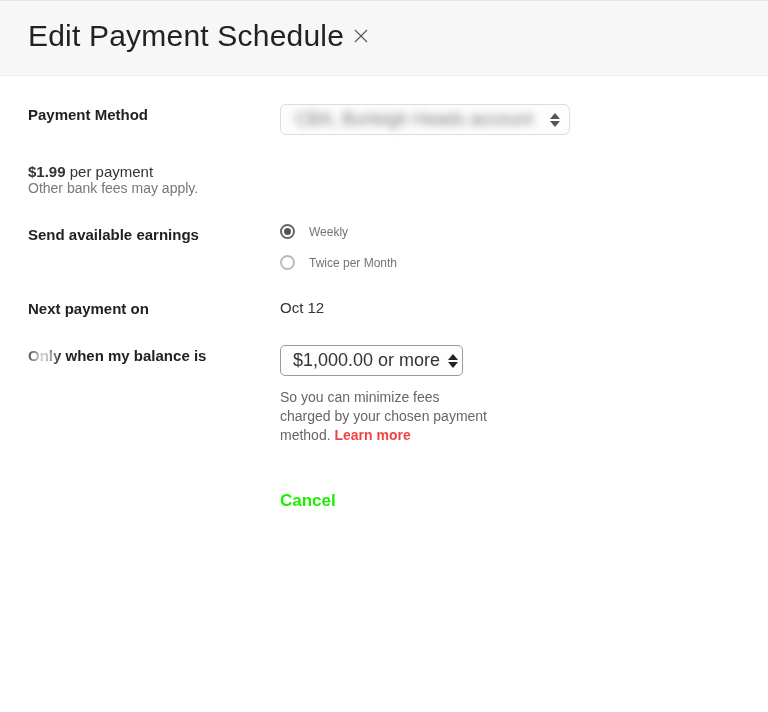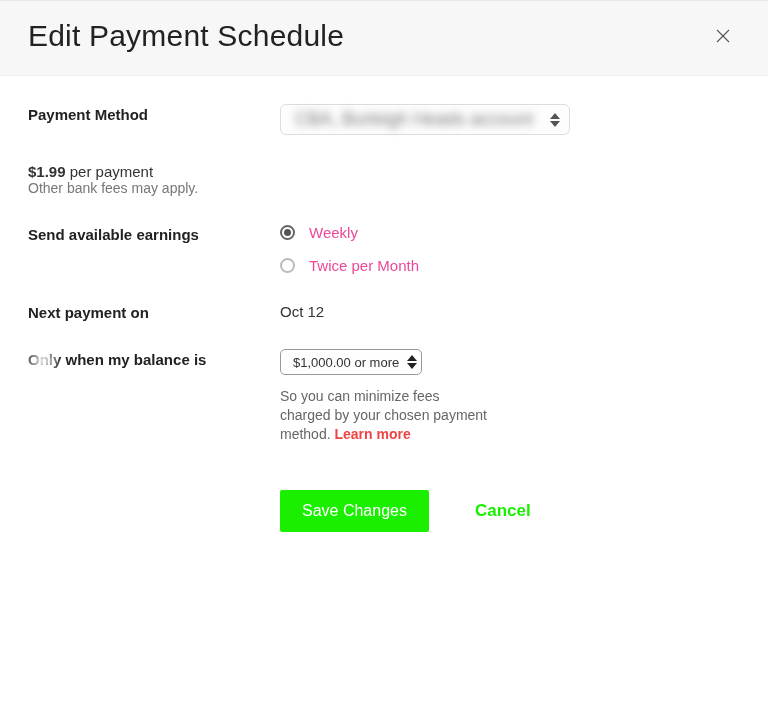--- a/index.html
+++ b/index.html
@@ -11,21 +11,20 @@
     overflow: hidden;
     color: #222;
   }
   .header {
     background: #f7f7f7;
     border-top: 1px solid #e6e6e6;
     border-bottom: 1px solid #eee;
     padding: 18px 28px 22px 28px;
     display: flex;
     align-items: center;
-    justify-content: space-between;
   }
   .header h1 {
     font-size: 30px;
     font-weight: 400;
     color: #222;
     letter-spacing: 0.2px;
   }
   .close-btn {
     width: 34px;
     height: 34px;
@@ -107,30 +106,30 @@
     flex-shrink: 0;
   }
   .radio-circle.selected { border-color: #666; }
   .radio-circle.selected::after {
     content: "";
     width: 7px;
     height: 7px;
     background: #555;
     border-radius: 50%;
   }
-  .radio-label { font-size: 15px; color: #ec4899; }
+  .radio-label { font-size: 12px; color: #737373; }
   .next-payment-row .value-col { padding-top: 1px; }
   .balance-select {
     display: inline-flex;
     align-items: center;
     border: 1px solid #999;
     border-radius: 5px;
     padding: 4px 4px 4px 12px;
     background: #fefefe;
-    font-size: 13px;
+    font-size: 18px;
     font-weight: 500;
     cursor: pointer;
   }
   .balance-select .arrows {
     margin-left: 8px;
     display: flex;
     flex-direction: column;
     align-items: center;
   }
   .balance-select .arrows svg { width: 10px; height: 8px; fill: #222; }
@@ -260,17 +259,16 @@
             </svg>
         </span>
       </div>
       <div class="balance-hint">
         <span>So you can minimize fees charged by your chosen payment method. </span><span class="learn-more">Learn more</span>
       </div>
     </div>
   </div>
 
   <div class="actions">
-    <button class="btn-primary">Save Changes</button>
     <button class="btn-link">Cancel</button>
   </div>
 
 </div>
 
 </body></html>

